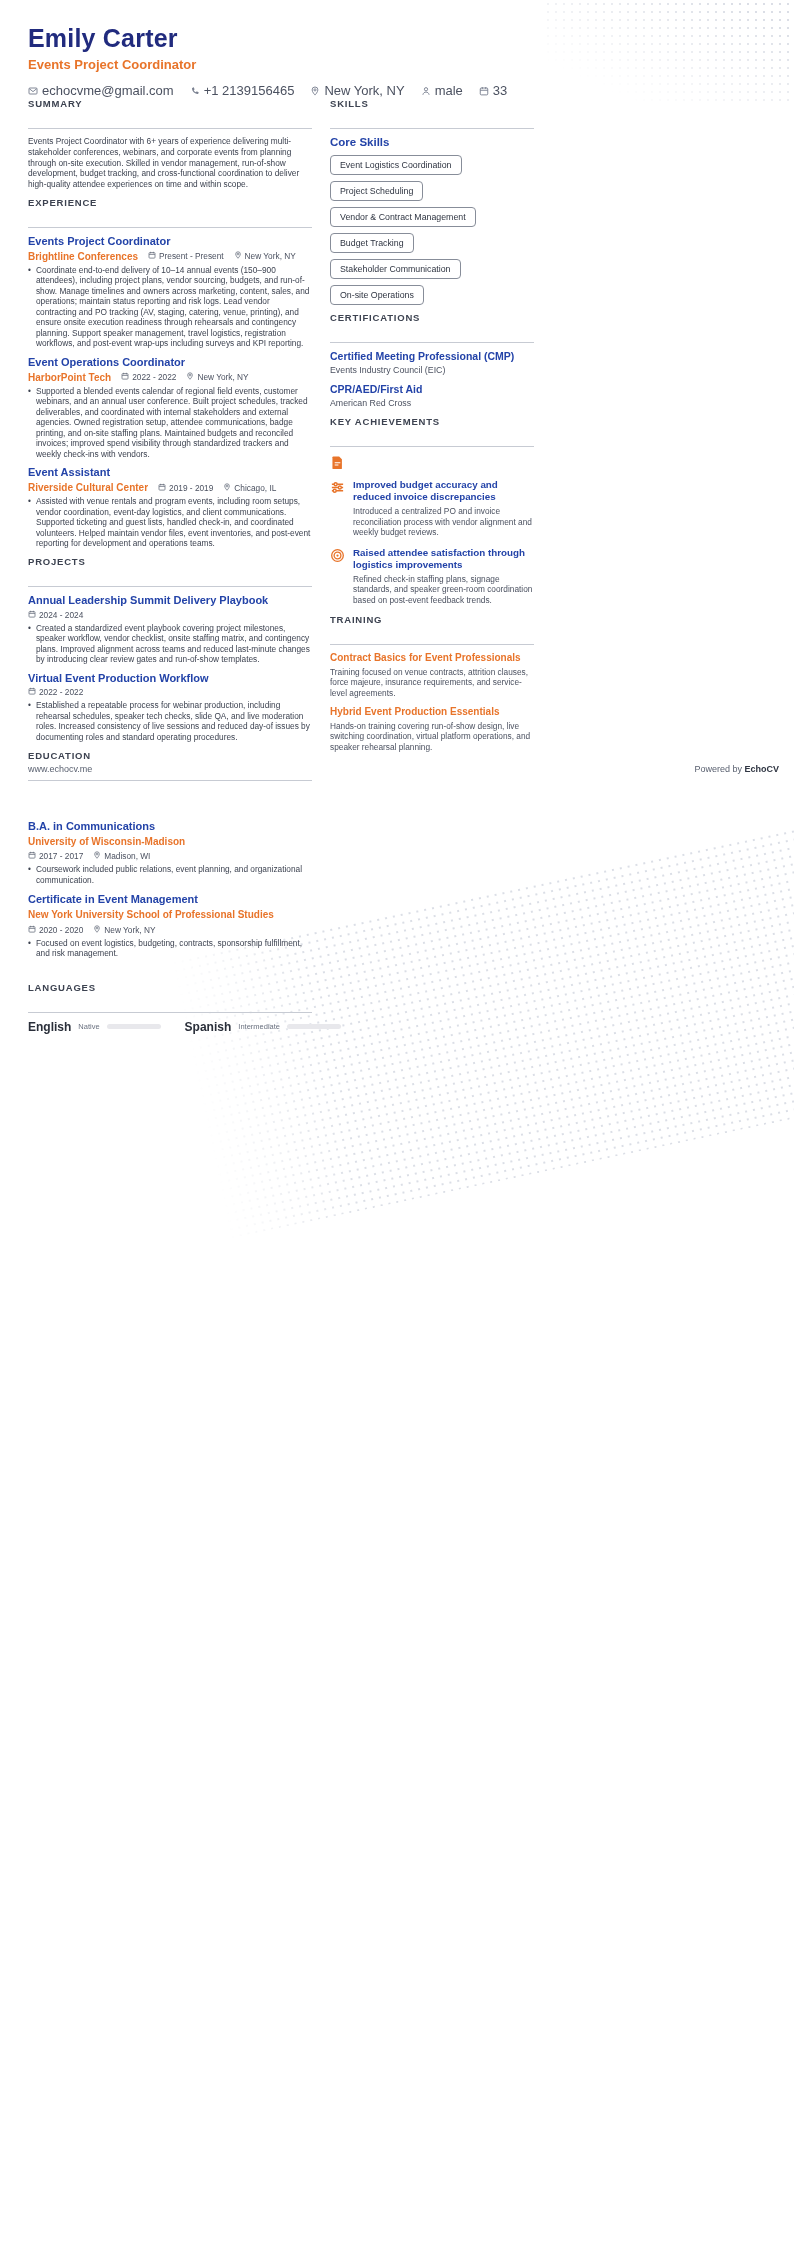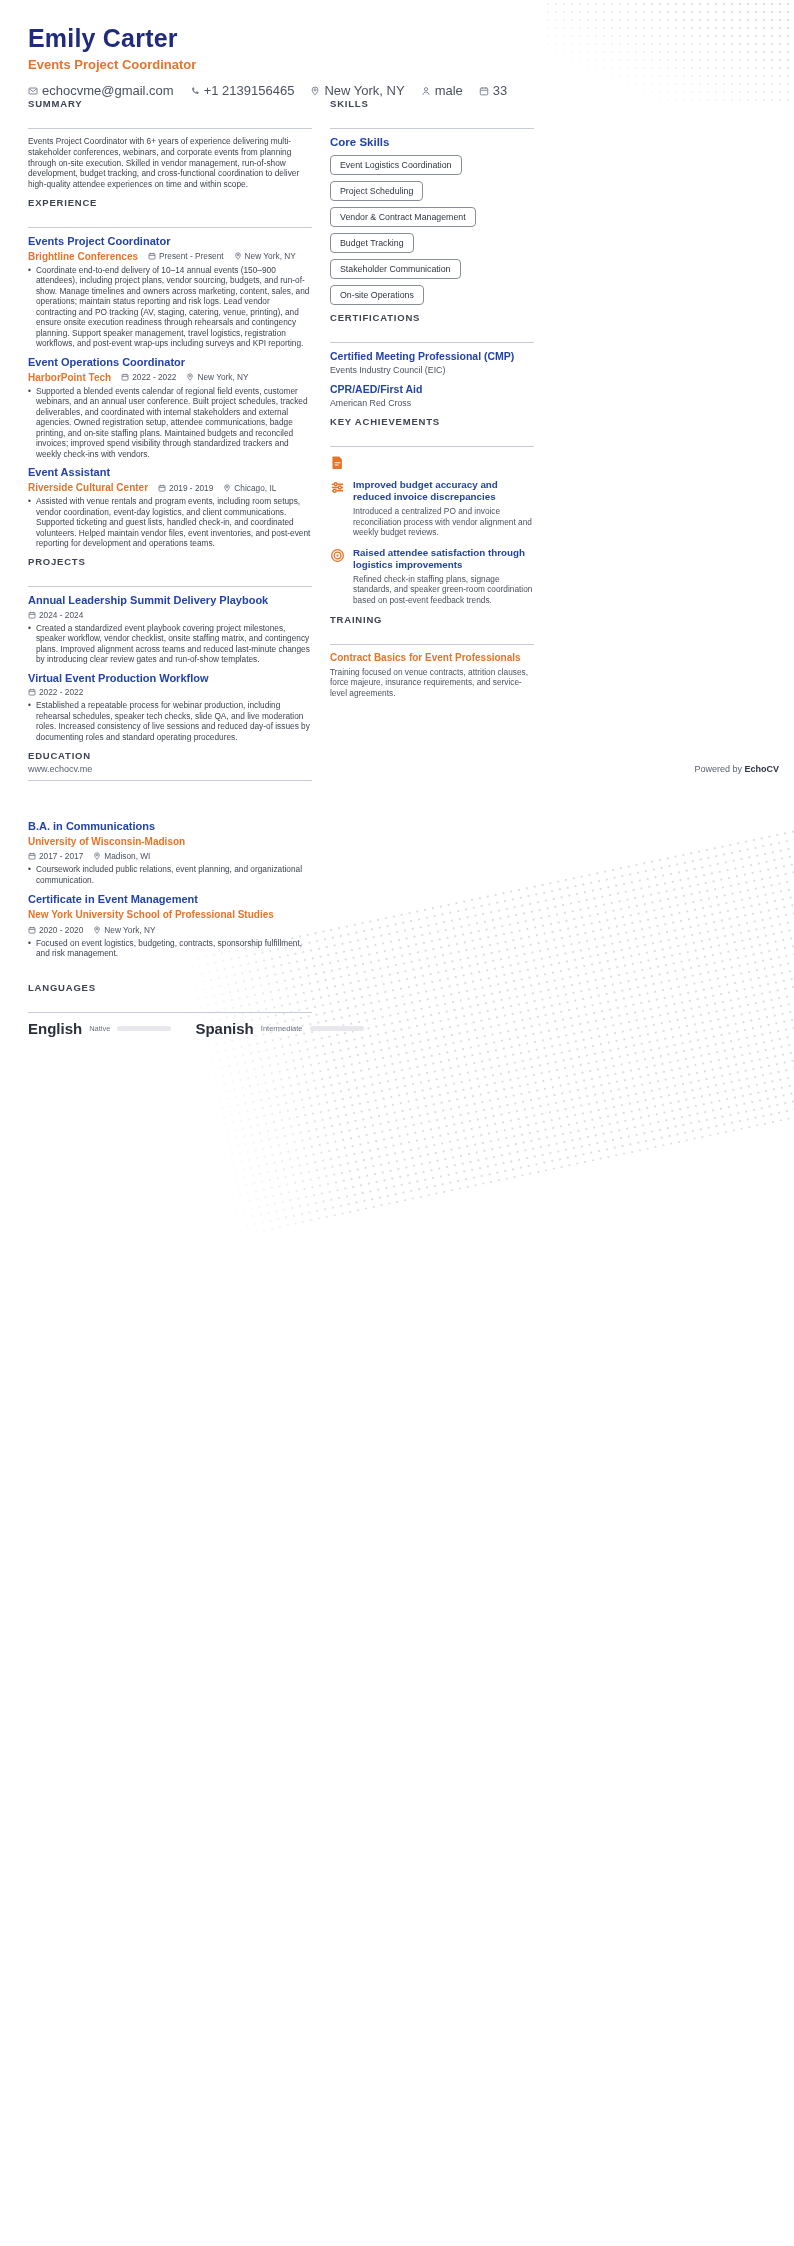--- a/index.html
+++ b/index.html
@@ -32,21 +32,21 @@
   .col-left{width:284px;flex:none}
   .col-right{width:204px;flex:none}
 
   .sec{margin-bottom:7px}
   .sec-h{font-size:9.5px;font-weight:700;letter-spacing:.8px;color:#3c4250;
          border-bottom:1px solid #c7cbd3;padding-bottom:19px;margin-bottom:7px}
 
   .item-title{font-size:11px;font-weight:700;color:#2343a8;margin-bottom:2px;line-height:1.25}
   .meta-row{display:flex;align-items:center;gap:10px;font-size:8.3px;color:#4b5160;margin-bottom:3px;flex-wrap:wrap}
   .company{font-size:10px;font-weight:700;color:#e8742a}
-  .meta{display:flex;align-items:center;gap:3px}
+  .meta{display:flex;align-items:flex-start;gap:3px}
   .micon{width:8px;height:8px;color:#6b7280;flex:none}
 
   .para{font-size:8.3px;line-height:1.3;color:#3d4351}
   .bullet{display:flex;gap:5px;font-size:8.3px;line-height:1.27;color:#3d4351;margin-bottom:7px}
   .bullet::before{content:"\2022";flex:none}
 
   
   .group-title{font-size:11.5px;font-weight:700;color:#2343a8;margin-bottom:7px}
   .tag{width:fit-content;border:1px solid #878d99;border-radius:4px;padding:4px 9px;
        font-size:8.8px;color:#2f3542;margin-bottom:6px;background:#fff}
@@ -66,21 +66,21 @@
   .footer-2{top:2224px}
   .powered{color:#5a6170}
   .brand{font-weight:700;color:#2f3542}
 
   
   .page2{position:absolute;left:28px;top:820px;width:284px}
   .edu-degree{font-size:11px;font-weight:700;color:#2343a8;margin-bottom:2px;line-height:1.25}
   .edu-school{font-size:10px;font-weight:700;color:#e8742a;margin-bottom:3px;line-height:1.25}
   .langs{display:flex;gap:24px;align-items:center}
   .lang{display:flex;align-items:center;gap:7px}
-  .lang-name{font-size:15px;font-weight:700;color:#2a2f3a}
+  .lang-name{font-size:12px;font-weight:700;color:#2a2f3a}
   .lang-level{font-size:7.5px;color:#6b7280}
   .bar{width:54px;height:5px;background:#e8e8ec;border-radius:2.5px;overflow:hidden}
   .bar-fill{height:100%;background:#e8742a;border-radius:2.5px}
 </style>
 </head>
 <body>
 
 <div class="canvas">
 
   <div class="dots dots-top"></div>
@@ -313,20 +313,24 @@
           </div>
         </div>
       </section>
 
       <section class="sec">
         <div class="sec-h">TRAINING</div>
         <div>
           <div class="tr-title">Contract Basics for Event Professionals</div>
           <div class="tr-text">Training focused on venue contracts, attrition clauses, force majeure, insurance requirements, and service-level agreements.</div>
         </div>
+        <div>
+          <div class="tr-title">Hybrid Event Production Essentials</div>
+          <div class="tr-text">Hands-on training covering run-of-show design, live switching coordination, virtual platform operations, and speaker rehearsal planning.</div>
+        </div>
       </section>
     </div>
   </div>
 
   <div class="footer footer-1">
     <span>www.echocv.me</span>
     <span>
       <span class="powered">Powered by</span>
       <span class="brand">EchoCV</span>
     </span>

